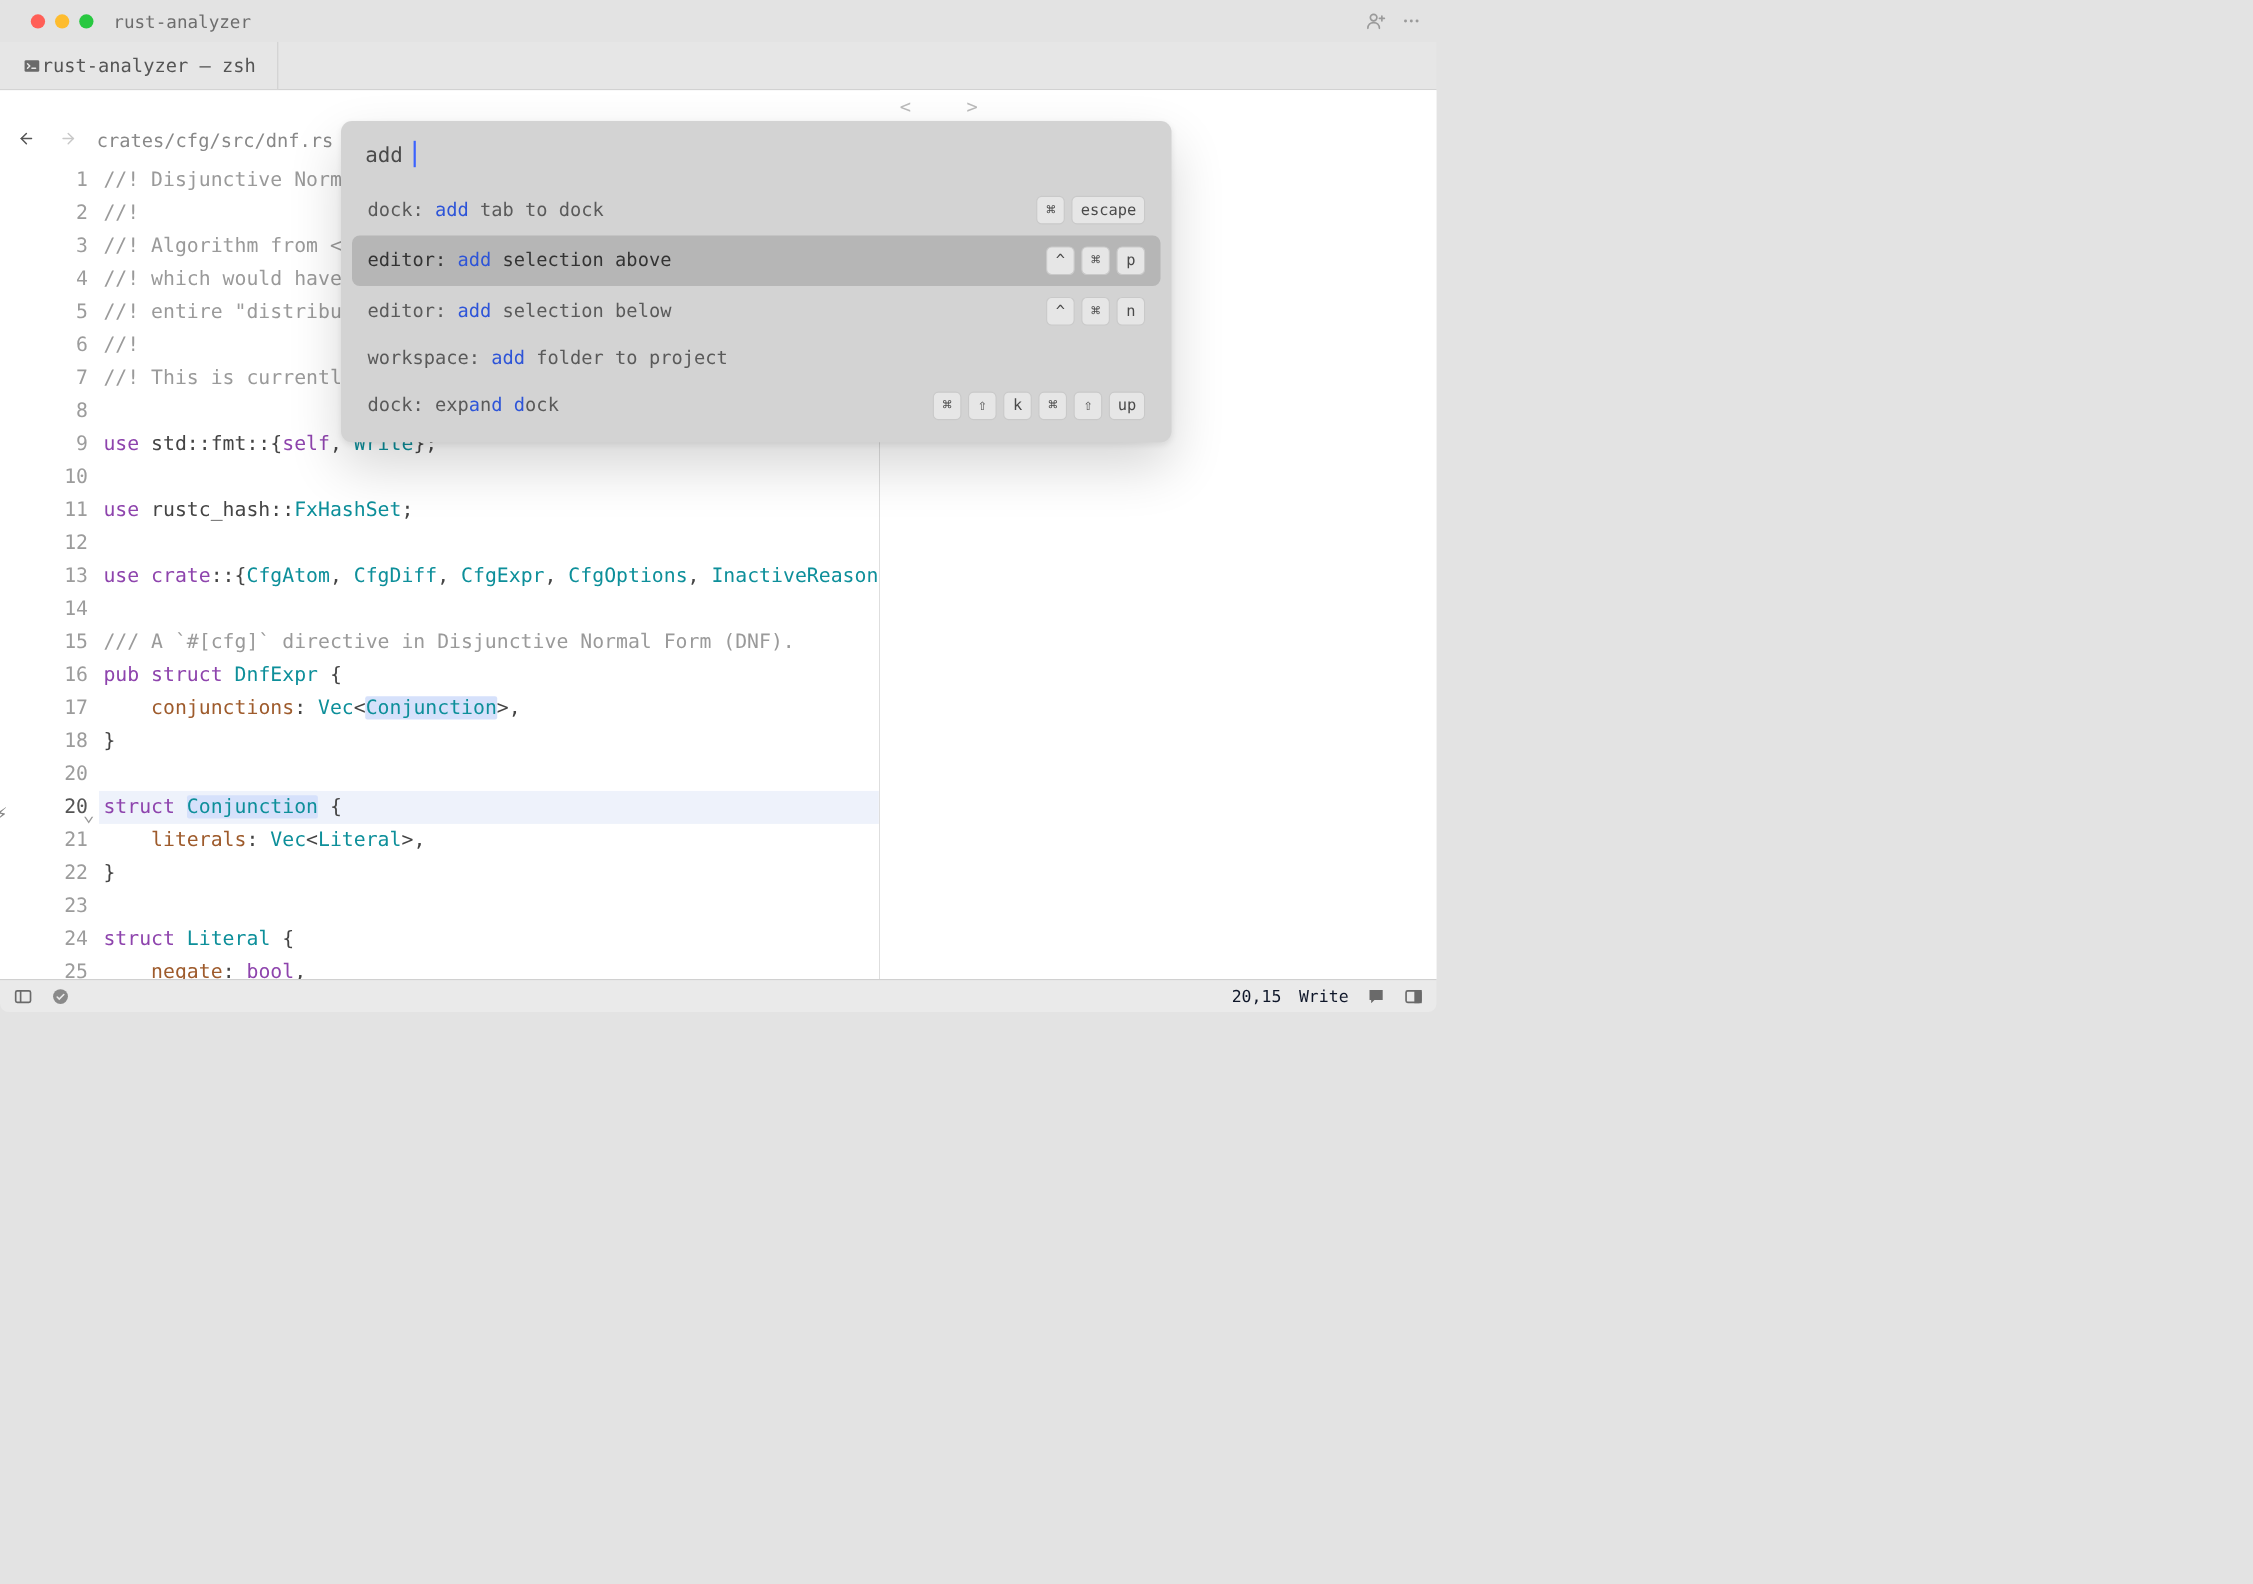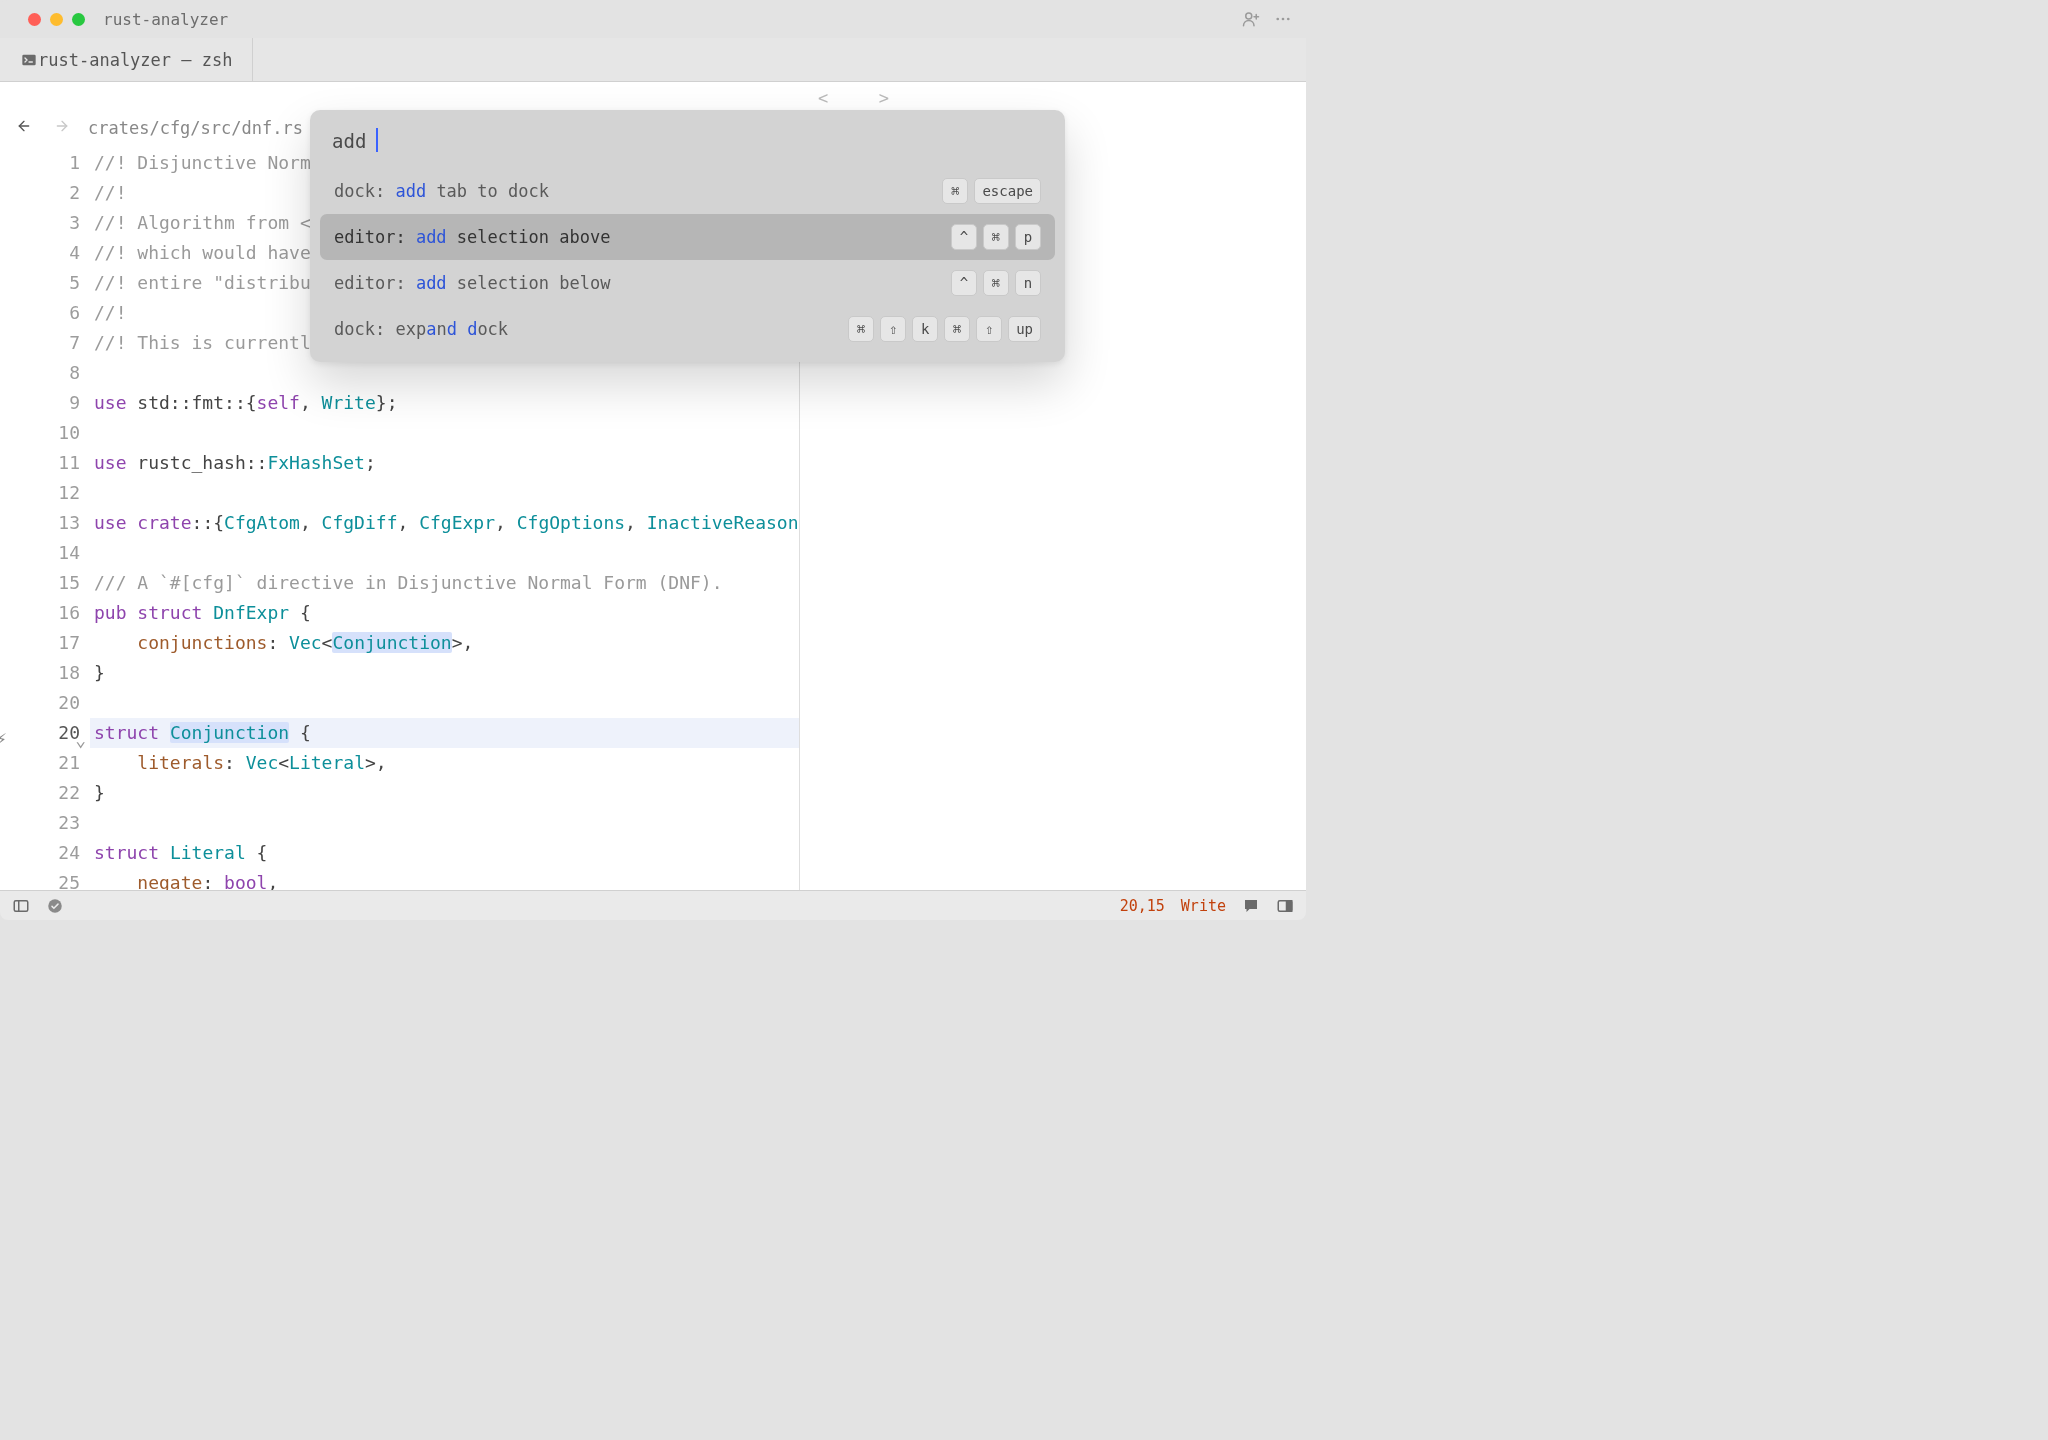--- a/index.html
+++ b/index.html
@@ -91,21 +91,21 @@
   .tok-ident { color: var(--brown);}
   .tok-cmt { color: var(--text-muted);}
   .tok-bool { color: var(--purple);}
   .sel { background: var(--hl-sel); border-radius:2px;}
   
   .termbody { padding:10px 18px; font-size:17px; color:#555;}
   .termprompt { display:flex; align-items:center; gap:10px;}
   .termcursor { display:inline-block; width:10px; height:20px; border:1.5px solid #3a62ff; margin-left:4px;}
   .termarrows { color:#bbb; font-size:17px; padding:6px 18px 0 18px; letter-spacing:10px;}
   
-  .statusbar { position:absolute; left:0; right:0; bottom:0; height:30px; background:var(--bg-statusbar); border-top:1px solid var(--border); display:flex; align-items:center; justify-content:space-between; padding:0 12px; font-size:15px; color:#c2410c;}
+  .statusbar { position:absolute; left:0; right:0; bottom:0; height:30px; background:var(--bg-statusbar); border-top:1px solid var(--border); display:flex; align-items:center; justify-content:space-between; padding:0 12px; font-size:15px; color:#0f172a;}
   .status-left, .status-right { display:flex; align-items:center; gap:16px;}
   
   .palette {
     position:absolute; top:110px; left:310px; width:755px;
     background: var(--palette-bg); border-radius:10px;
     box-shadow: 0 22px 48px rgba(0,0,0,.16), 0 2px 6px rgba(0,0,0,.08);
     padding:10px 10px 10px 10px;
     z-index:50;
     font-size:17px;
   }
@@ -248,20 +248,24 @@
       </div>
       <div class="prow">
         <span class="lbl">editor: <span class="hi">add</span> selection below</span>
         <span class="keys">
           <span class="key">^</span>
           <span class="key">⌘</span>
           <span class="key">n</span>
         </span>
       </div>
       <div class="prow">
+        <span class="lbl">workspace: <span class="hi">add</span> folder to project</span>
+        <span class="keys"></span>
+      </div>
+      <div class="prow">
         <span class="lbl">dock: exp<span class="hi">a</span>n<span class="hi">d</span> <span class="hi">d</span>ock</span>
         <span class="keys">
           <span class="key">⌘</span>
           <span class="key">⇧</span>
           <span class="key">k</span>
           <span class="key">⌘</span>
           <span class="key">⇧</span>
           <span class="key">up</span>
         </span>
       </div>

